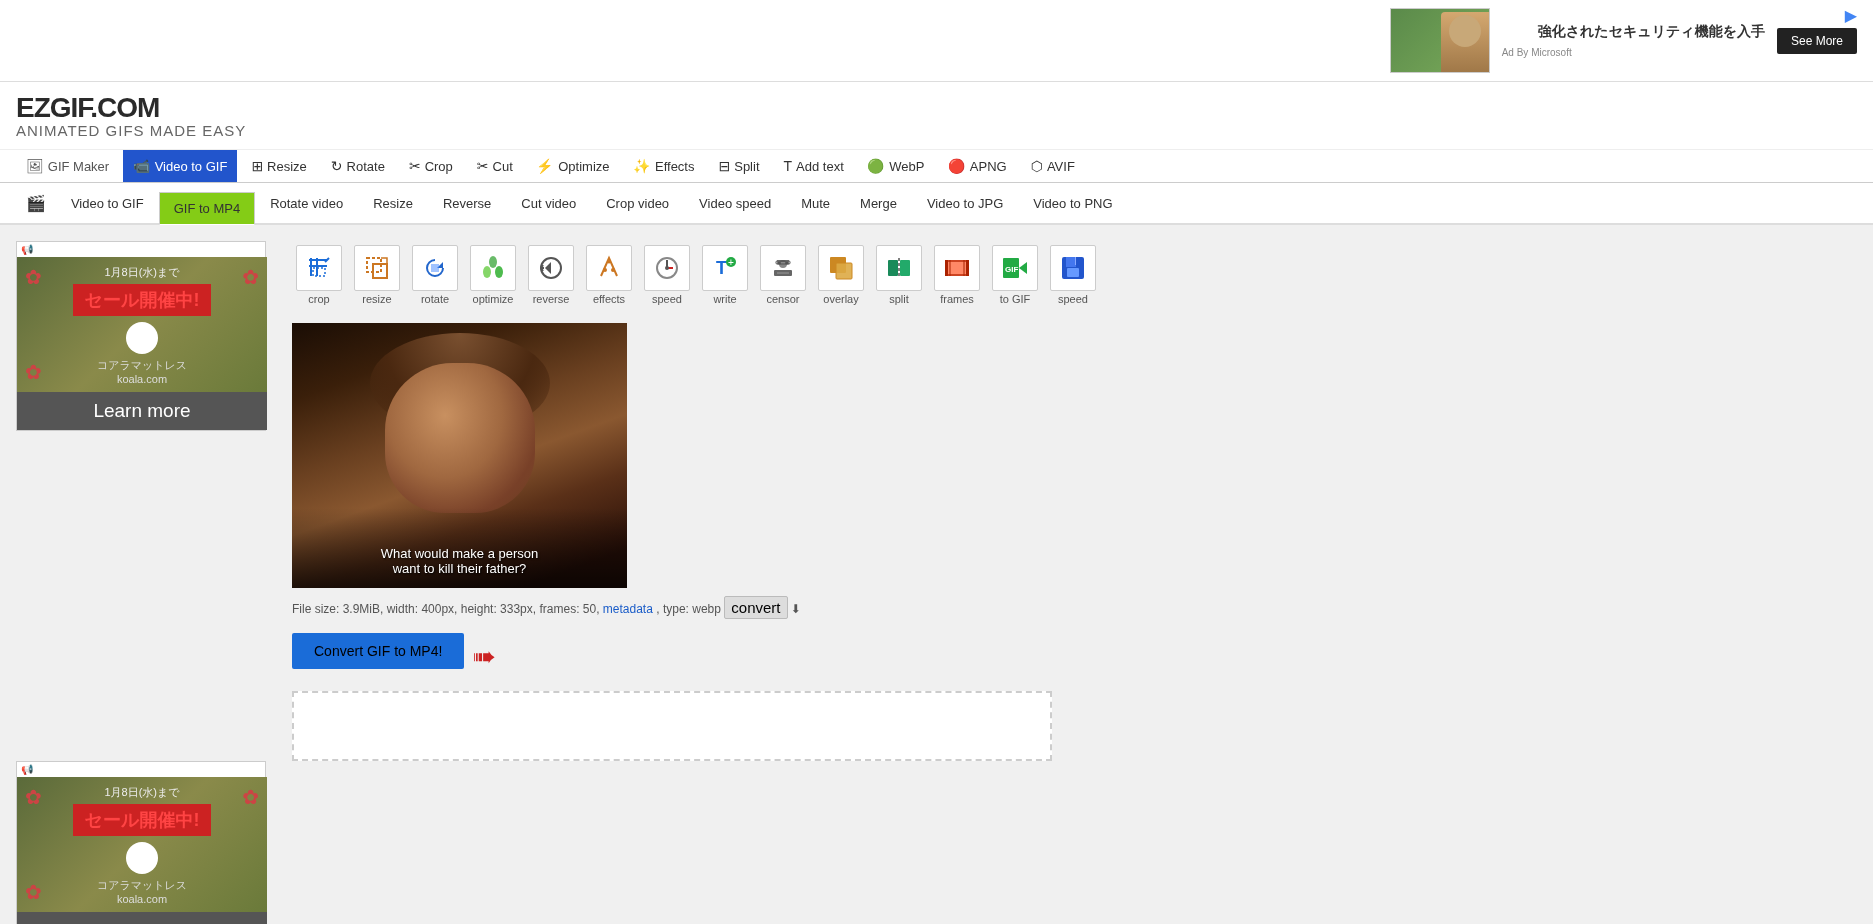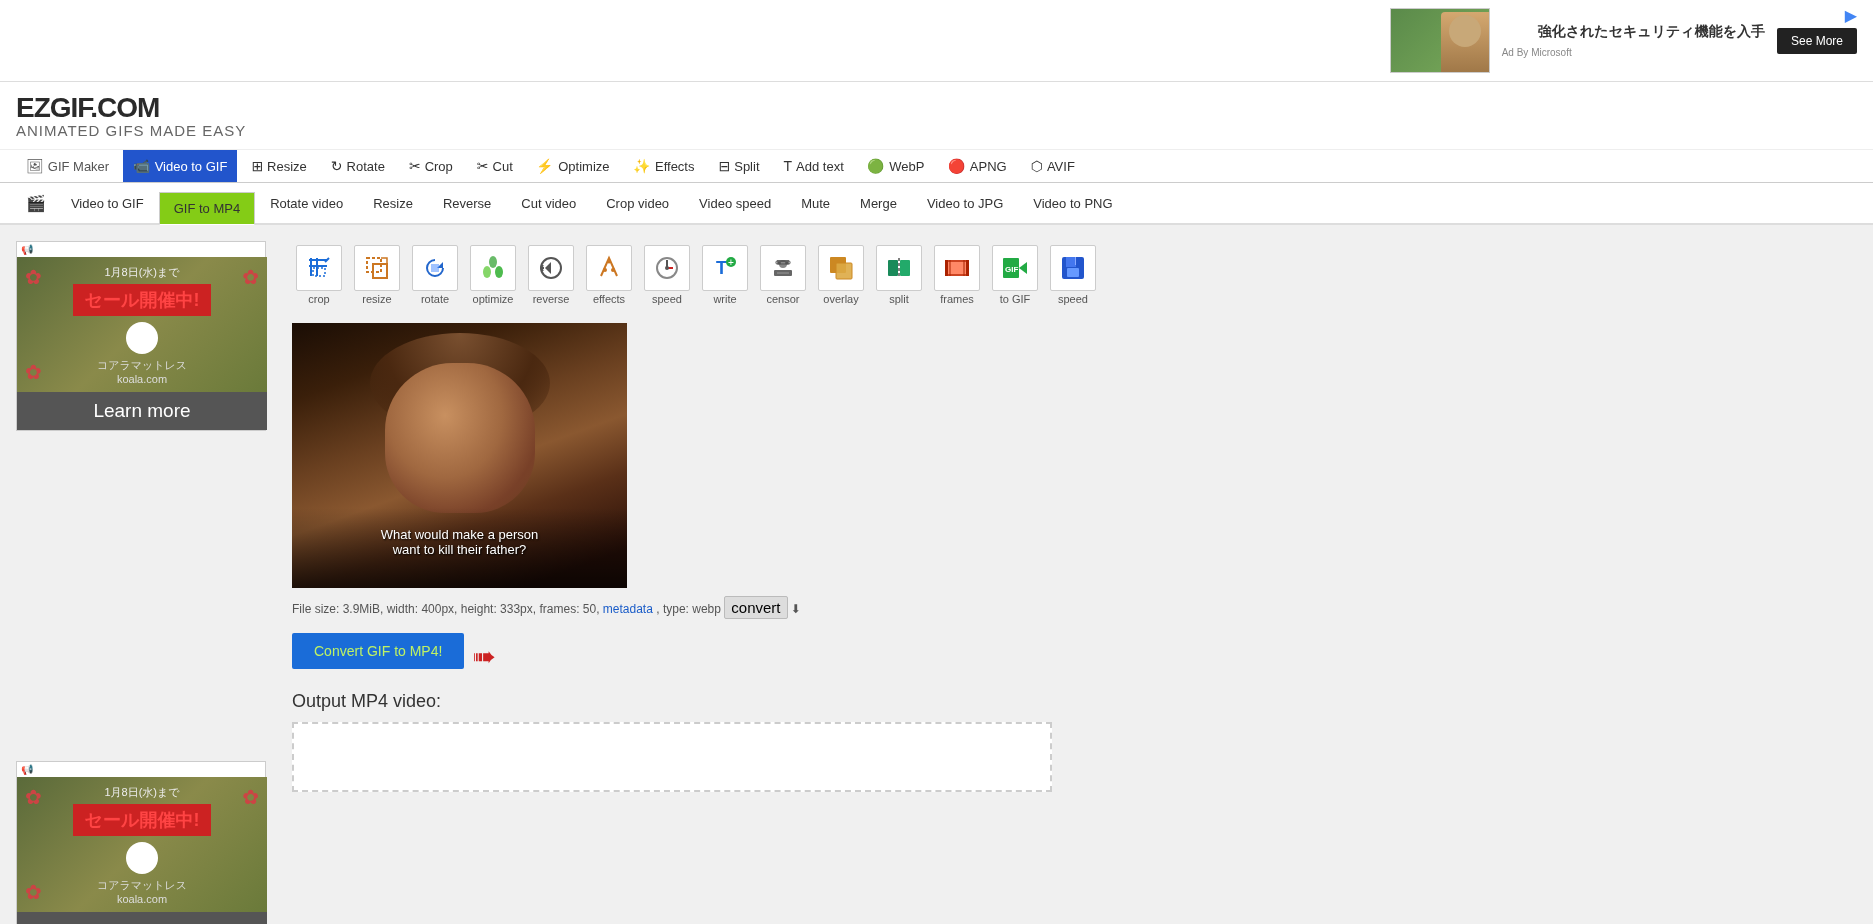--- a/index.html
+++ b/index.html
@@ -212,21 +212,21 @@
     .gif-preview {
       width: 335px;
       height: 265px;
       background: linear-gradient(135deg, #2a1a0a 0%, #5a3a1a 30%, #8a6a3a 60%, #4a3020 100%);
       position: relative;
       overflow: hidden;
       margin-bottom: 8px;
     }
     .gif-subtitle {
       position: absolute;
-      bottom: 31px;
+      bottom: 12px;
       left: 50%;
       transform: translateX(-50%);
       color: #fff;
       font-size: 13px;
       text-align: center;
       text-shadow: 1px 1px 2px #000;
       white-space: nowrap;
     }
 
     
@@ -241,21 +241,21 @@
       border: 1px solid #bbb;
       padding: 2px 6px;
       cursor: pointer;
       font-size: 15px;
       border-radius: 2px;
     }
 
     
     .convert-btn {
       background: #1a6cd8;
-      color: #bef264;
+      color: #000000;
       border: none;
       padding: 10px 22px;
       font-size: 14px;
       cursor: pointer;
       border-radius: 2px;
       margin-bottom: 10px;
     }
 
     
     .arrow-hint {
@@ -648,16 +648,15 @@
       <span>, type: webp</span>
       <button class="convert-inline-btn">convert</button>
       <span style="font-size:12px;">⬇</span>
     </div>
 
     <div style="display:flex;align-items:center;margin-bottom:12px;">
       <button class="convert-btn">Convert GIF to MP4!</button>
       <span class="arrow-hint">➠</span>
     </div>
 
-    <div class="output-label">Output MP4 video:</div>
     <div class="output-box"></div>
   </div>
 </div>
 
 </body></html>

